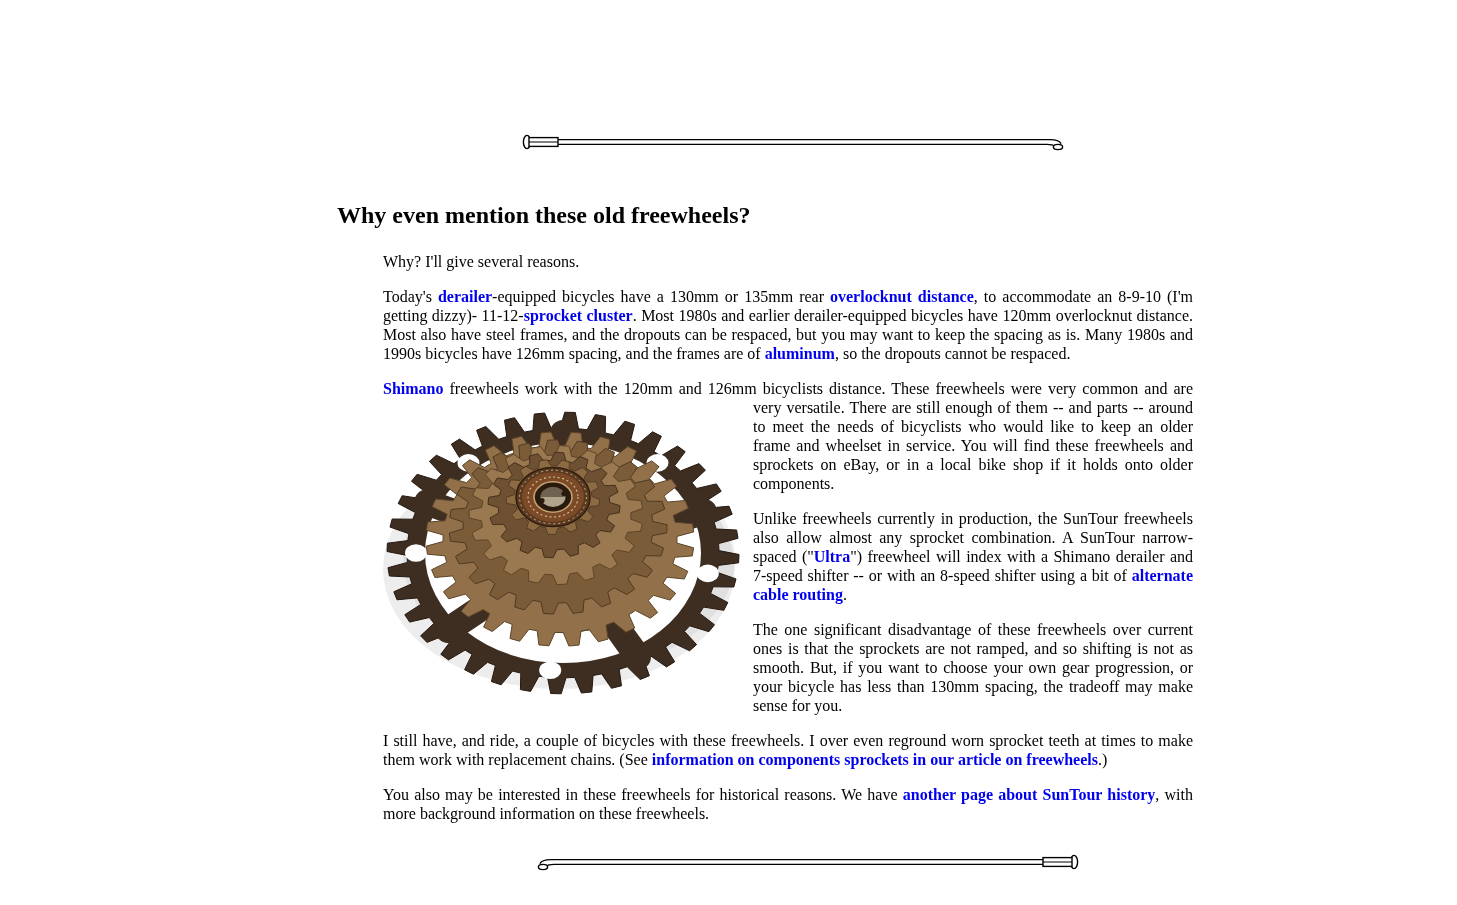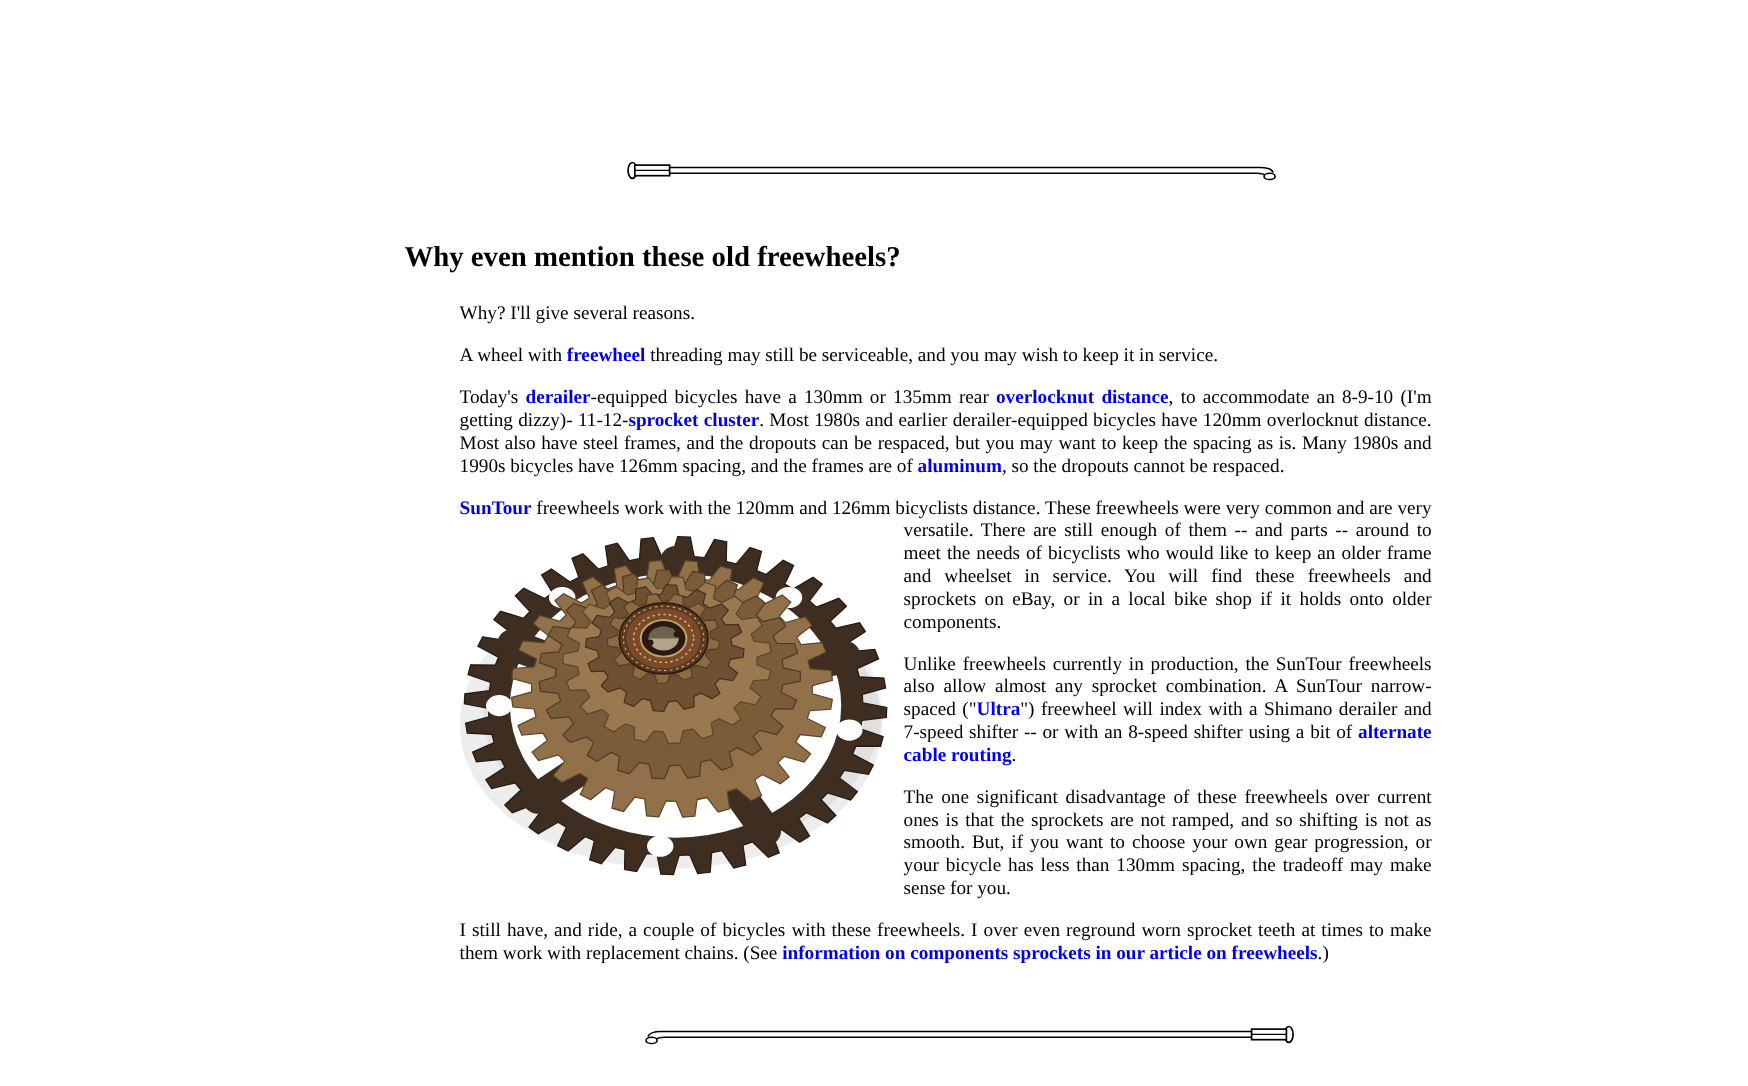--- a/index.html
+++ b/index.html
@@ -44,23 +44,22 @@
       <path d="M38,6.6 H530 C537,6.6 540,8 541,10.8" fill="none" stroke="#000" stroke-width="1.4"></path>
       <path d="M38,11.4 H527 C531,11.4 533.5,12 534.8,13.4" fill="none" stroke="#000" stroke-width="1.4"></path>
       <ellipse cx="538" cy="14" rx="4.6" ry="2.6" fill="#fff" stroke="#000" stroke-width="1.4"></ellipse>
     </svg>
   </div>
 
   <div class="content">
     <h2 class="title">Why even mention these old freewheels?</h2>
     <div class="bq">
         <p><span>Why? I'll give several reasons.</span></p>
-        <p><span>A wheel with </span><a href="#">freewheel</a><span> threading may still be serviceable, and you may wish to keep it in service.</span></p>
         <p><span>Today's </span><a href="#">derailer</a><span>-equipped bicycles have a 130mm or 135mm rear </span><a href="#">overlocknut distance</a><span>, to accommodate an 8-9-10 (I'm getting dizzy)- 11-12-</span><a href="#">sprocket cluster</a><span>. Most 1980s and earlier derailer-equipped bicycles have 120mm overlocknut distance. Most also have steel frames, and the dropouts can be respaced, but you may want to keep the spacing as is. Many 1980s and 1990s bicycles have 126mm spacing, and the frames are of </span><a href="#">aluminum</a><span>, so the dropouts cannot be respaced.</span></p>
-        <p><a href="#">SunTour</a><span> freewheels work with the 120mm and 126mm bicyclists distance. These freewheels were very common and are </span><span class="photo">
+        <p><a href="#">Shimano</a><span> freewheels work with the 120mm and 126mm bicyclists distance. These freewheels were very common and are </span><span class="photo">
             <svg viewBox="0 0 360 292" width="360" height="292">
               <ellipse cx="176" cy="166" rx="176" ry="120" fill="#000000" opacity="0.07"></ellipse>
               <ellipse cx="186" cy="156" rx="166" ry="114" fill="#000000" opacity="0.05"></ellipse>
               <polygon points="336.0,147.6 356.0,151.5 355.6,159.8 335.2,162.4 334.1,169.3 353.0,175.9 350.8,184.0 330.2,183.8 327.6,190.4 344.8,199.5 340.8,207.3 320.6,204.1 316.6,210.3 331.5,221.7 325.9,228.7 306.7,222.8 301.4,228.4 313.6,241.6 306.6,247.8 289.0,239.3 282.6,244.0 291.7,258.8 283.5,263.9 267.9,253.1 260.6,256.9 266.4,272.7 257.2,276.5 244.2,263.7 236.2,266.4 238.5,282.8 228.5,285.3 218.6,270.9 210.1,272.5 208.8,288.9 198.4,290.0 191.7,274.4 183.0,274.8 178.2,290.8 167.7,290.5 164.5,274.2 155.9,273.3 147.6,288.4 137.4,286.6 137.8,270.1 129.5,268.1 118.1,281.8 108.4,278.6 112.4,262.5 104.6,259.3 90.4,271.2 81.6,266.7 89.0,251.4 82.1,247.1 65.5,256.9 57.8,251.3 68.4,237.2 62.5,232.1 44.0,239.4 37.6,232.8 51.1,220.3 46.4,214.5 26.7,219.1 21.8,211.7 37.8,201.4 34.5,194.9 14.0,196.8 10.8,188.8 28.8,180.8 26.9,174.0 6.4,173.0 5.0,164.7 24.4,159.4 24.0,152.4 4.0,148.5 4.4,140.2 24.8,137.6 25.9,130.7 7.0,124.1 9.2,116.0 29.8,116.2 32.4,109.6 15.2,100.5 19.2,92.7 39.4,95.9 43.4,89.7 28.5,78.3 34.1,71.3 53.3,77.2 58.6,71.6 46.4,58.4 53.4,52.2 71.0,60.7 77.4,56.0 68.3,41.2 76.5,36.1 92.1,46.9 99.4,43.1 93.6,27.3 102.8,23.5 115.8,36.3 123.8,33.6 121.5,17.2 131.5,14.7 141.4,29.1 149.9,27.5 151.2,11.1 161.6,10.0 168.3,25.6 177.0,25.2 181.8,9.2 192.3,9.5 195.5,25.8 204.1,26.7 212.4,11.6 222.6,13.4 222.2,29.9 230.5,31.9 241.9,18.2 251.6,21.4 247.6,37.5 255.4,40.7 269.6,28.8 278.4,33.3 271.0,48.6 277.9,52.9 294.5,43.1 302.2,48.7 291.6,62.8 297.5,67.9 316.0,60.6 322.4,67.2 308.9,79.7 313.6,85.5 333.3,80.9 338.2,88.3 322.2,98.6 325.5,105.1 346.0,103.2 349.2,111.2 331.2,119.2 333.1,126.0 353.6,127.0 355.0,135.3 335.6,140.6" fill="#3e2e21" stroke="#241810" stroke-width="1"></polygon>
               <path d="M 42,150 a 138,110 0 1,0 276,0 a 138,110 0 1,0 -276,0 Z M 80,150 a 100,80 0 1,0 200,0 a 100,80 0 1,0 -200,0 Z " fill="#ffffff" fill-rule="evenodd"></path>
               <line x1="106.5" y1="199.4" x2="65.1" y2="227.1" stroke="#3e2e21" stroke-width="26" stroke-linecap="round"></line>
               <line x1="228.0" y1="216.5" x2="255.0" y2="253.9" stroke="#3e2e21" stroke-width="26" stroke-linecap="round"></line>
               <line x1="270.2" y1="123.7" x2="321.0" y2="109.0" stroke="#3e2e21" stroke-width="26" stroke-linecap="round"></line>
               <line x1="180.0" y1="73.2" x2="180.0" y2="30.0" stroke="#3e2e21" stroke-width="26" stroke-linecap="round"></line>
               <line x1="93.0" y1="117.5" x2="44.1" y2="99.3" stroke="#3e2e21" stroke-width="26" stroke-linecap="round"></line>
@@ -81,20 +80,21 @@
               <ellipse cx="170" cy="94" rx="19" ry="15.2" fill="#2a1a0e" stroke="#c2a272" stroke-width="1.6"></ellipse>
               <ellipse cx="170" cy="94" rx="12.5" ry="10" fill="#b0a58c"></ellipse>
               <path d="M157.5,94 a12.5,10 0 0 1 25,0 Z" fill="rgba(30,18,8,0.45)"></path>
               <circle cx="159" cy="97.5" r="2.6" fill="#2a1a0e"></circle>
               <circle cx="181" cy="90.5" r="2.6" fill="#2a1a0e"></circle>
             </svg>
           </span><span>very versatile. There are still enough of them -- and parts -- around to meet the needs of bicyclists who would like to keep an older frame and wheelset in service. You will find these freewheels and sprockets on eBay, or in a local bike shop if it holds onto older components.</span></p>
         <p><span>Unlike freewheels currently in production, the SunTour freewheels also allow almost any sprocket combination. A SunTour narrow-spaced ("</span><a href="#">Ultra</a><span>") freewheel will index with a Shimano derailer and 7-speed shifter -- or with an 8-speed shifter using a bit of </span><a href="#">alternate cable routing</a><span>.</span></p>
         <p><span>The one significant disadvantage of these freewheels over current ones is that the sprockets are not ramped, and so shifting is not as smooth. But, if you want to choose your own gear progression, or your bicycle has less than 130mm spacing, the tradeoff may make sense for you.</span></p>
         <p><span>I still have, and ride, a couple of bicycles with these freewheels. I over even reground worn sprocket teeth at times to make them work with replacement chains. (See </span><a href="#">information on components sprockets in our article on freewheels</a><span>.)</span></p>
+        <p><span>You also may be interested in these freewheels for historical reasons. We have </span><a href="#">another page about SunTour history</a><span>, with more background information on these freewheels.</span></p>
       </div>
   </div>
 
   <div class="spoke bottom">
     <svg viewBox="0 0 560 18" width="560" height="18">
       <ellipse cx="7" cy="9" rx="3.6" ry="6.6" fill="#fff" stroke="#000" stroke-width="1.4"></ellipse>
       <rect x="9" y="4.6" width="29" height="8.8" fill="#fff" stroke="#000" stroke-width="1.4"></rect>
       <line x1="9" y1="9" x2="38" y2="9" stroke="#000" stroke-width="1"></line>
       <path d="M38,6.6 H530 C537,6.6 540,8 541,10.8" fill="none" stroke="#000" stroke-width="1.4"></path>
       <path d="M38,11.4 H527 C531,11.4 533.5,12 534.8,13.4" fill="none" stroke="#000" stroke-width="1.4"></path>

